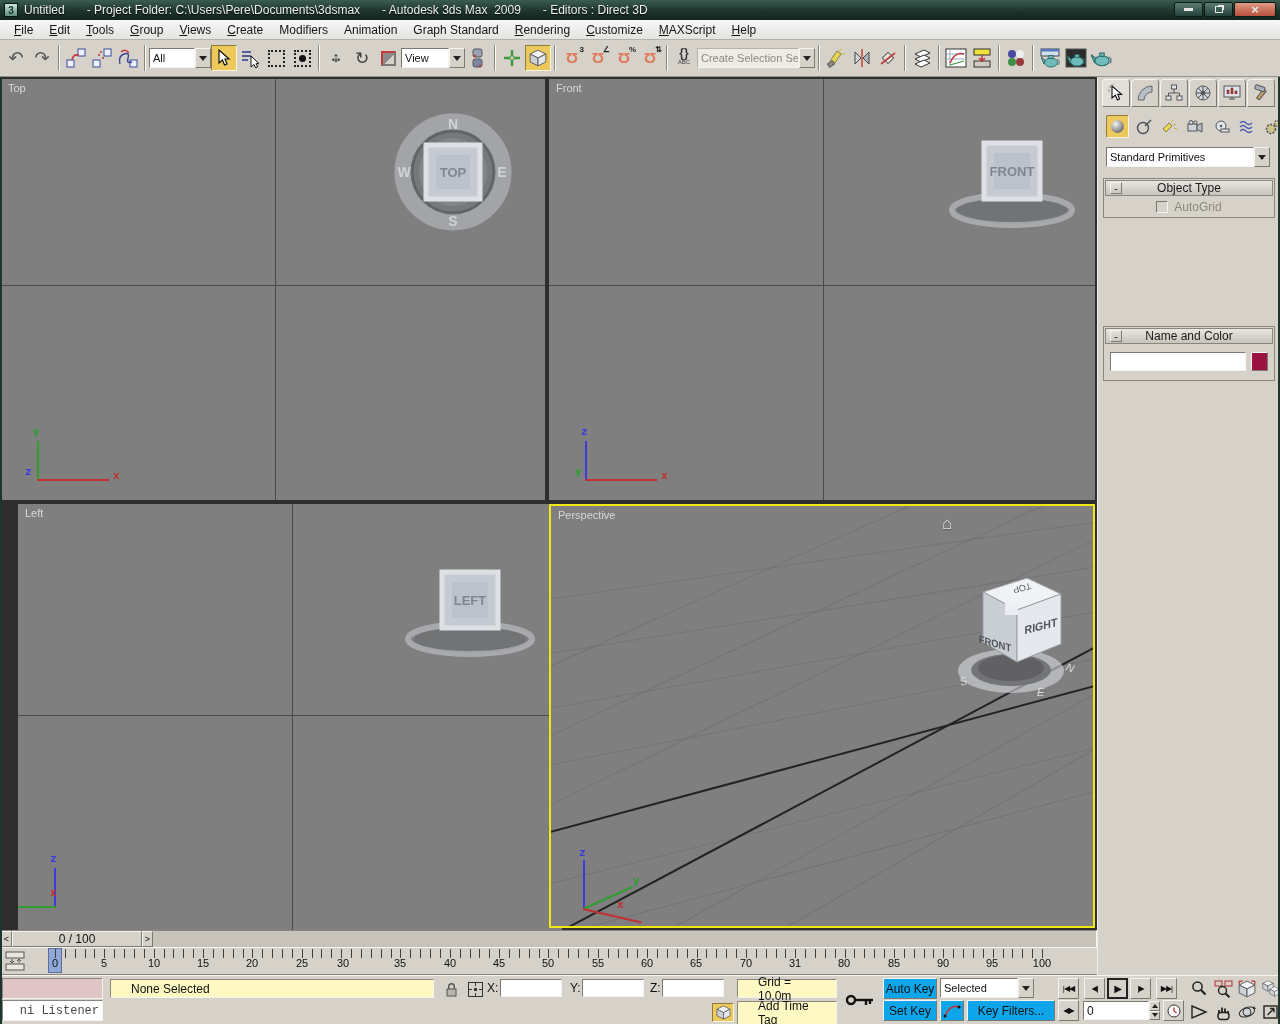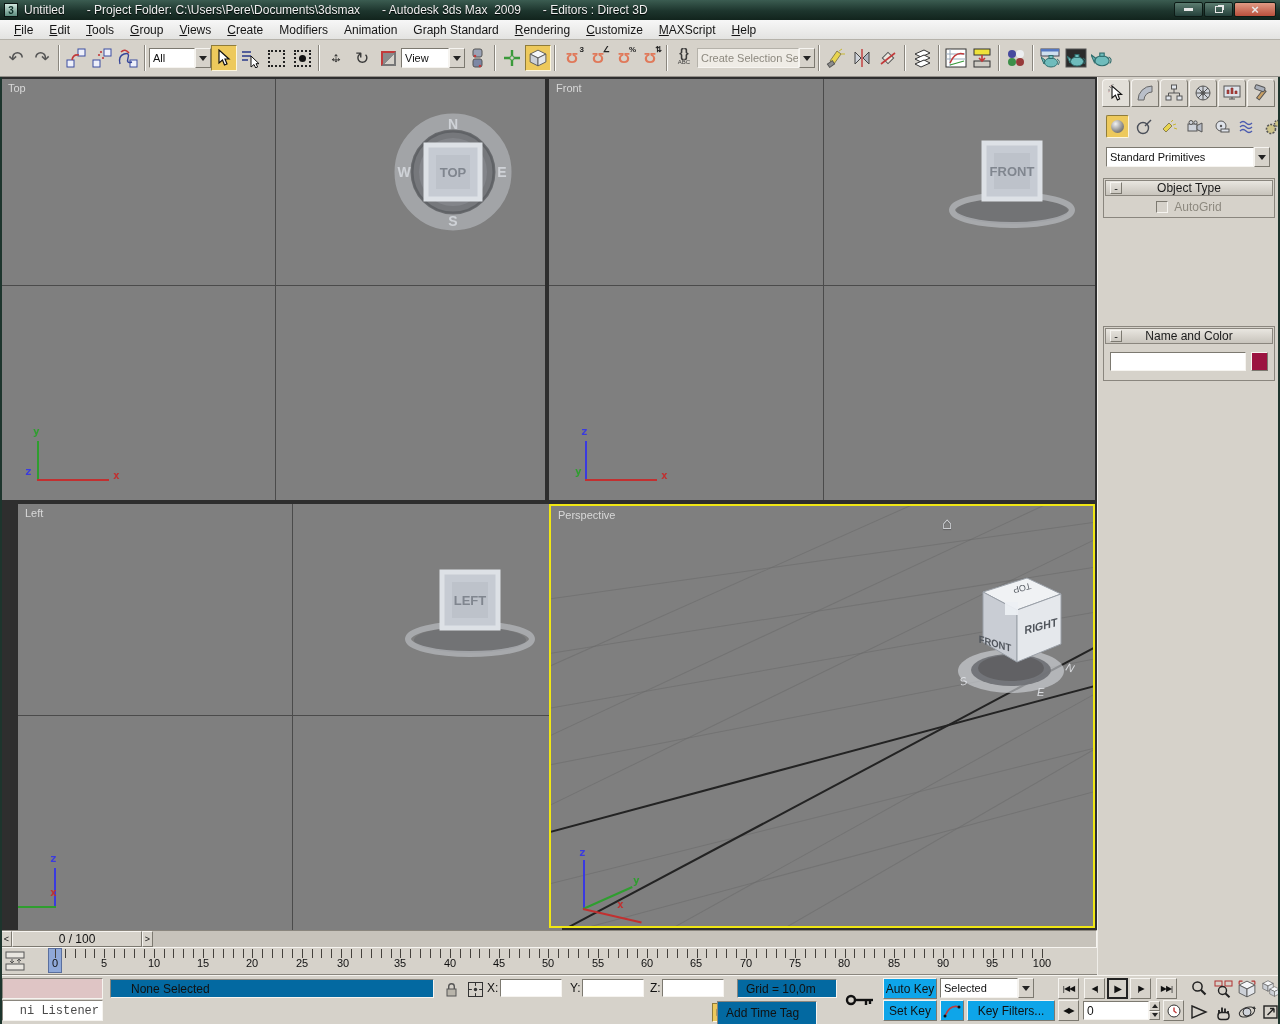--- a/index.html
+++ b/index.html
@@ -67,21 +67,21 @@
   .tsarrow{width:11px;height:100%;display:flex;align-items:center;justify-content:center;font-size:9px;border:1px solid;border-color:#f6f4f0 #7c7970 #7c7970 #f6f4f0;background:#d6d2ca}
   #tslider{width:130px;height:100%;border:1px solid;border-color:#f6f4f0 #7c7970 #7c7970 #f6f4f0;background:#d6d2ca;display:flex;align-items:center;justify-content:center;font-size:12px}
   #trackbar{left:0;top:948px;width:1097px;height:27px;background:#d6d2ca;border-bottom:1px solid #8a867e}
   #minicurve{position:absolute;left:4px;top:2px;width:24px;height:22px}
   .ruler-ticks{position:absolute;left:55px;top:1px;width:992px;height:9px;background-image:repeating-linear-gradient(90deg,#44413c 0 1px,transparent 1px 9.87px)}
   .ticknums{position:absolute;left:0;top:9px;width:1097px;height:16px}
   .ticknums span{position:absolute;transform:translateX(-50%);font-size:11px;color:#111}
   #tick0marker{position:absolute;left:48px;top:0;width:14px;height:25px;background:#8fa8d8;border:1px solid #5a6f9e;z-index:0}
   
   #statusbar{left:0;top:975px;width:1280px;height:49px;background:#d6d2ca;border-top:1px solid #f6f4f0}
-  .sbfield{position:absolute;border:1px solid;border-color:#8a867e #f6f4f0 #f6f4f0 #8a867e;background:#0369a1;font-size:12px;display:flex;align-items:center;padding:0 8px}
+  .sbfield{position:absolute;border:1px solid;border-color:#8a867e #f6f4f0 #f6f4f0 #8a867e;background:#fef9c3;font-size:12px;display:flex;align-items:center;padding:0 20px}
   .sbbtn{position:absolute;border:1px solid;border-color:#f6f4f0 #7c7970 #7c7970 #f6f4f0;background:#0ea5e9;display:flex;align-items:center;justify-content:center;font-size:12px}
   .sbwhite{position:absolute;background:#fff;border:1px solid;border-color:#7c7970 #f6f4f0 #f6f4f0 #7c7970;font-size:12px;display:flex;align-items:center;padding:0 3px}
   .navicon{position:absolute;width:22px;height:22px;display:flex;align-items:center;justify-content:center}
   .pbtn{position:absolute;width:21px;height:21px;border:1px solid;border-color:#f6f4f0 #7c7970 #7c7970 #f6f4f0;background:#d6d2ca;display:flex;align-items:center;justify-content:center;font-size:8px;letter-spacing:-1px;color:#111}
   .edge{position:absolute;top:77px;bottom:0;width:2px;background:#1d352d;z-index:60}
   svg{display:block}
 </style>
 </head>
 <body>
 
@@ -596,21 +596,21 @@
     <span style="left:302px">25</span>
     <span style="left:343px">30</span>
     <span style="left:400px">35</span>
     <span style="left:450px">40</span>
     <span style="left:499px">45</span>
     <span style="left:548px">50</span>
     <span style="left:598px">55</span>
     <span style="left:647px">60</span>
     <span style="left:696px">65</span>
     <span style="left:746px">70</span>
-    <span style="left:795px">75</span>
+    <span style="left:795px">31</span>
     <span style="left:844px">80</span>
     <span style="left:894px">85</span>
     <span style="left:943px">90</span>
     <span style="left:992px">95</span>
     <span style="left:1042px">100</span>
   </div>
 </div>
 
 <div id="statusbar" class="abs">
 
@@ -641,21 +641,21 @@
   <span class="abs" style="left:650px;top:5px;font-size:12px">Z:</span>
   <span class="sbwhite" style="left:662px;top:3px;width:62px;height:18px"></span>
 
   <span class="abs" style="left:712px;top:27px;width:22px;height:19px;background:#edc95c;border:1px solid;border-color:#8f7c3a #fdf6dd #fdf6dd #8f7c3a;display:flex;align-items:center;justify-content:center">
       <svg width="15" height="15" viewBox="0 0 16 16">
         <use href="#sym-cube"></use>
       </svg>
     </span>
 
   <span class="sbfield" style="left:737px;top:3px;width:100px;height:19px">Grid = 10,0m</span>
-  <span class="sbfield" style="left:717px;top:25px;width:100px;height:24px">Add Time Tag</span>
+  <span class="sbfield" style="left:737px;top:25px;width:100px;height:24px">Add Time Tag</span>
 
   <span class="abs btn" style="left:843px;top:2px;width:34px;height:44px">
       <svg width="30" height="18" viewBox="0 0 30 18">
         <circle cx="6" cy="9" r="4" fill="none" stroke="#111" stroke-width="2.4"></circle>
         <line x1="10" y1="9" x2="28" y2="9" stroke="#111" stroke-width="2.4"></line>
         <path d="M21 9 v5 M25 9 v4" stroke="#111" stroke-width="2.4"></path>
       </svg>
     </span>
 
   <span class="sbbtn" style="left:883px;top:2px;width:54px;height:21px">Auto Key</span>

